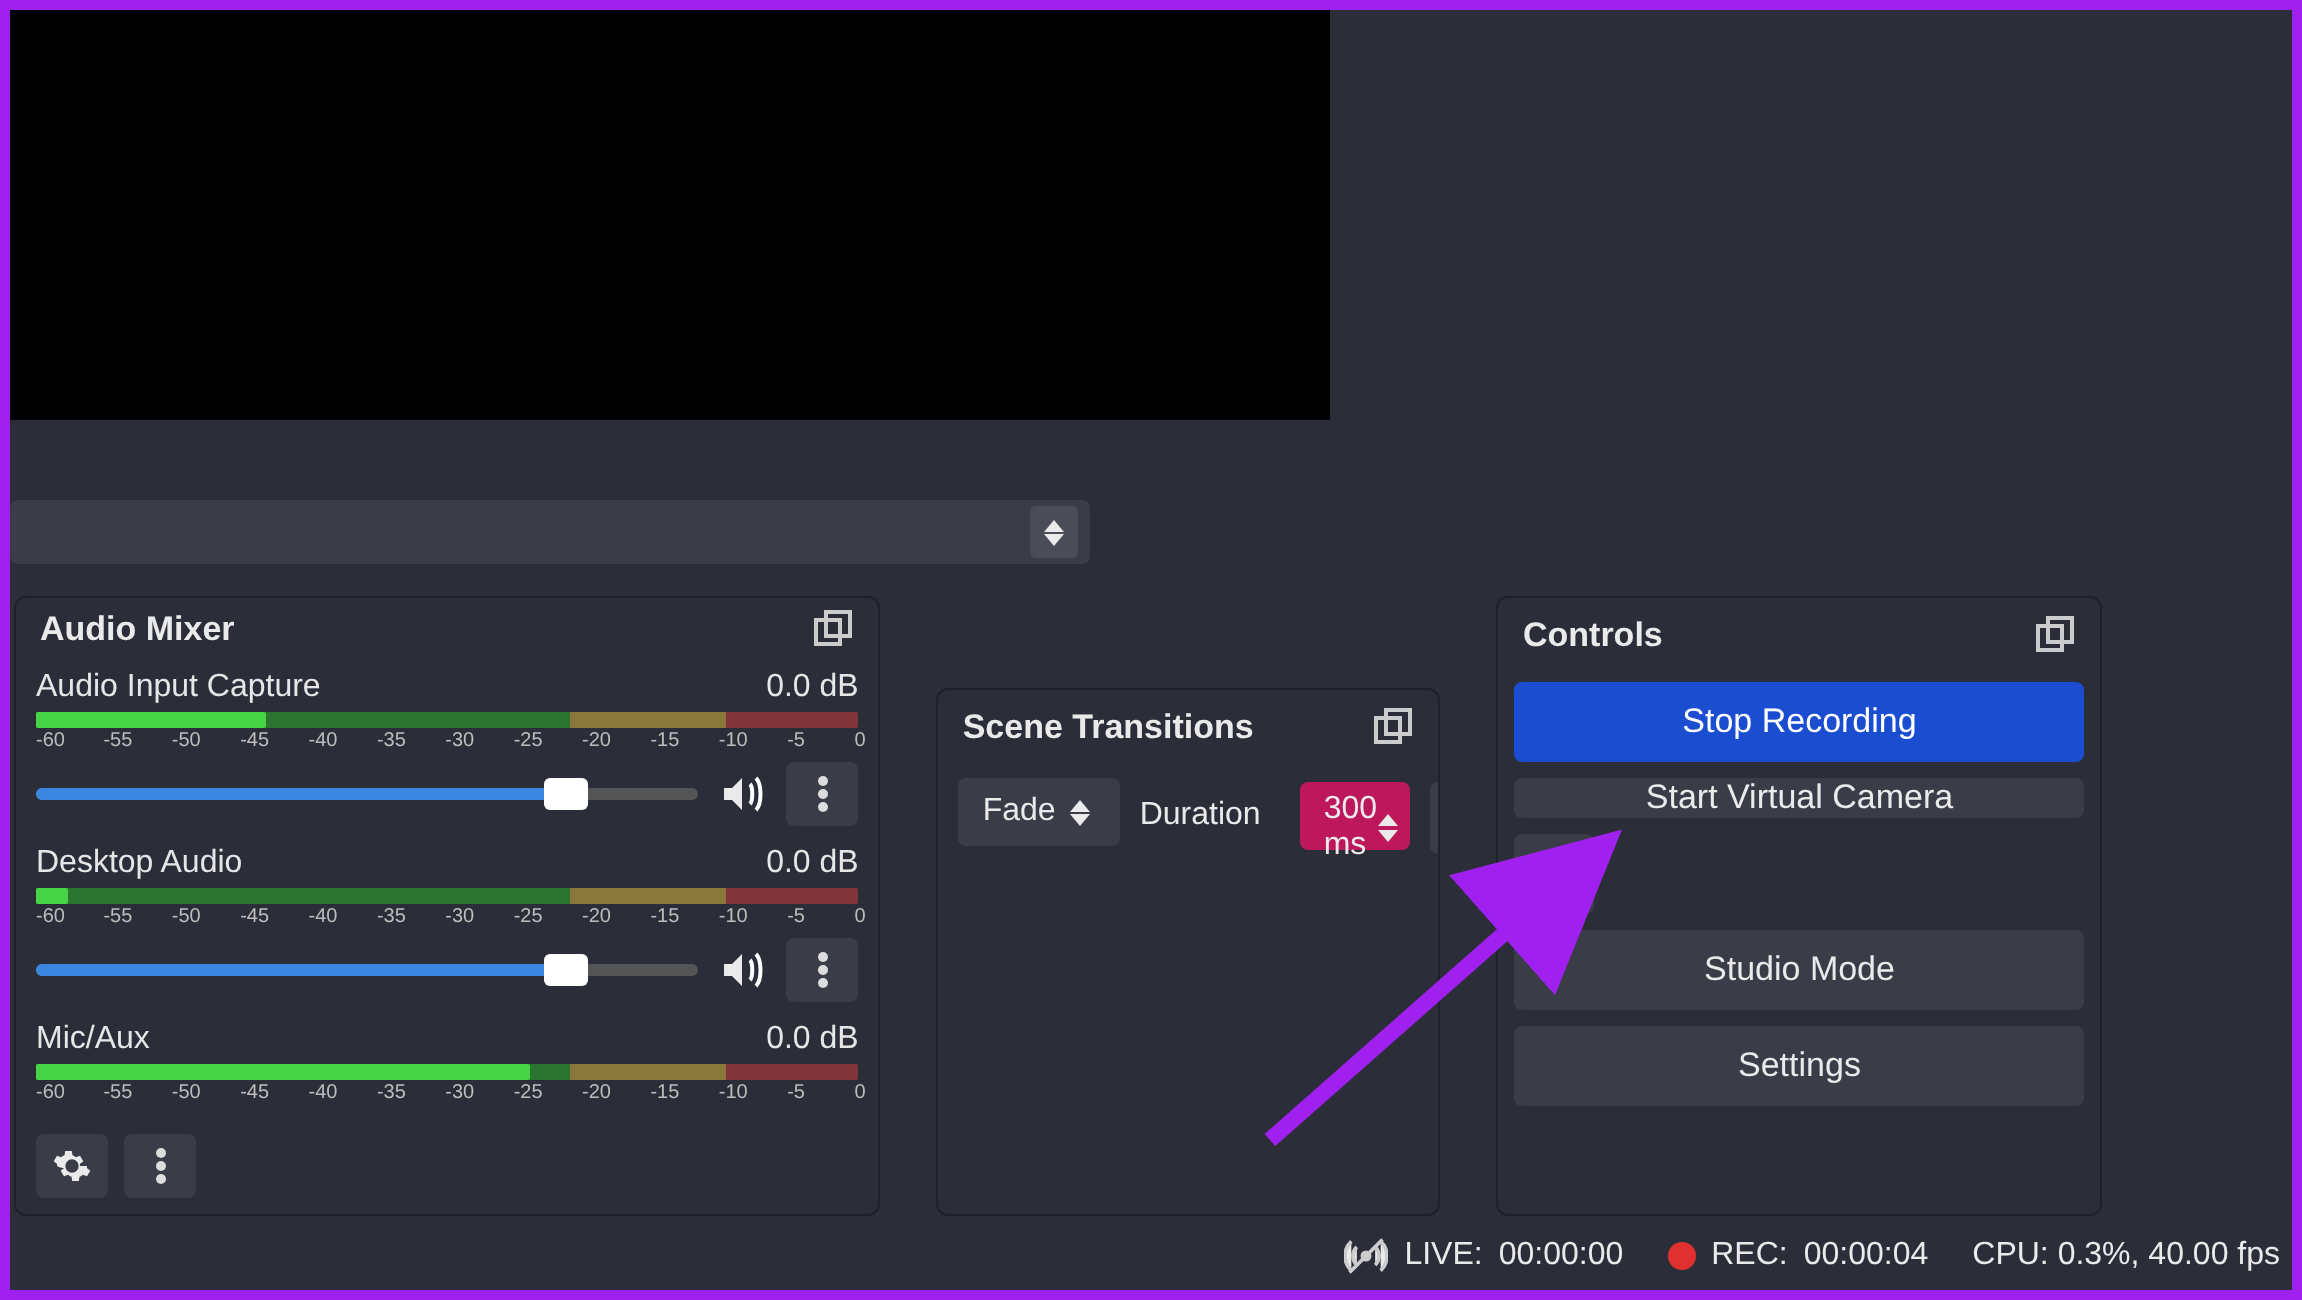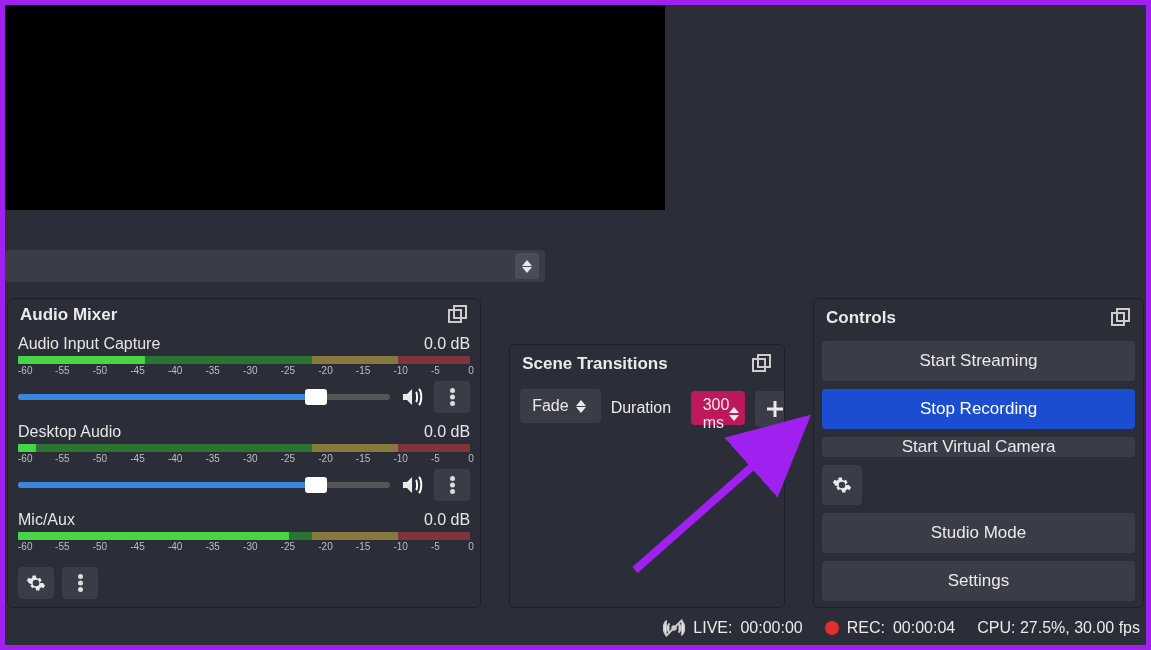--- a/index.html
+++ b/index.html
@@ -34,21 +34,21 @@
     border-radius: 3px;
     display: flex; flex-direction: column;
     align-items: center; justify-content: center;
     gap: 1px;
   }
   .spinner-btn svg { display:block; }
 
   .panels-row {
     position: absolute;
     left: 2px; top: 293px;
-    width: 1137px; height: 310px;
+    width: 1044px; height: 310px;
     display: flex;
     gap: 28px;
   }
   .panel {
     background: #2b2e38;
     border: 1px solid #1f2128;
     border-radius: 6px;
     display: flex;
     flex-direction: column;
     overflow: hidden;
@@ -404,21 +404,20 @@
     <div class="panel-header">
       <span>Controls</span>
       <span class="popout-icon">
         <svg viewBox="0 0 20 20" width="20" height="20">
             <rect x="1" y="5" width="12" height="12" fill="none" stroke="#ccc" stroke-width="2"></rect>
             <rect x="6" y="1" width="12" height="12" fill="none" stroke="#ccc" stroke-width="2"></rect>
           </svg>
       </span>
     </div>
     <div class="controls-body">
-      <div class="ctrl-btn">Start Streaming</div>
       <div class="ctrl-btn primary">Stop Recording</div>
       <div class="ctrl-row">
         <div class="ctrl-btn">Start Virtual Camera</div>
         <div class="ctrl-gear">
           <svg viewBox="0 0 24 24" width="20" height="20" fill="#ddd">
               <path d="M12 8a4 4 0 100 8 4 4 0 000-8zm9 4a7 7 0 01-.1 1.2l2.1 1.6-2 3.4-2.5-1a7 7 0 01-2 1.2l-.4 2.6h-4l-.4-2.6a7 7 0 01-2-1.2l-2.5 1-2-3.4 2.1-1.6A7 7 0 013 12a7 7 0 01.1-1.2L1 9.2l2-3.4 2.5 1a7 7 0 012-1.2L7.9 3h4l.4 2.6a7 7 0 012 1.2l2.5-1 2 3.4-2.1 1.6c.1.4.1.8.1 1.2z"></path>
             </svg>
         </div>
       </div>
       <div class="ctrl-btn">Studio Mode</div>
@@ -437,21 +436,21 @@
     </svg>
     <span>LIVE:</span>
     <span>00:00:00</span>
   </div>
   <div class="status-item">
     <span class="rec-dot"></span>
     <span>REC:</span>
     <span>00:00:04</span>
   </div>
   <div class="status-item">
-    <span>CPU: 27.5%, 30.00 fps</span>
+    <span>CPU: 0.3%, 40.00 fps</span>
   </div>
 </div>
 
 <svg class="arrow" width="200" height="180">
   <defs>
     <marker id="ah" markerWidth="12" markerHeight="12" refX="9" refY="5" orient="auto">
       <path d="M0 0 L10 5 L0 10 Z" fill="#a020f0"></path>
     </marker>
   </defs>
   <line x1="10" y1="170" x2="180" y2="20" stroke="#a020f0" stroke-width="8" marker-end="url(#ah)"></line>

